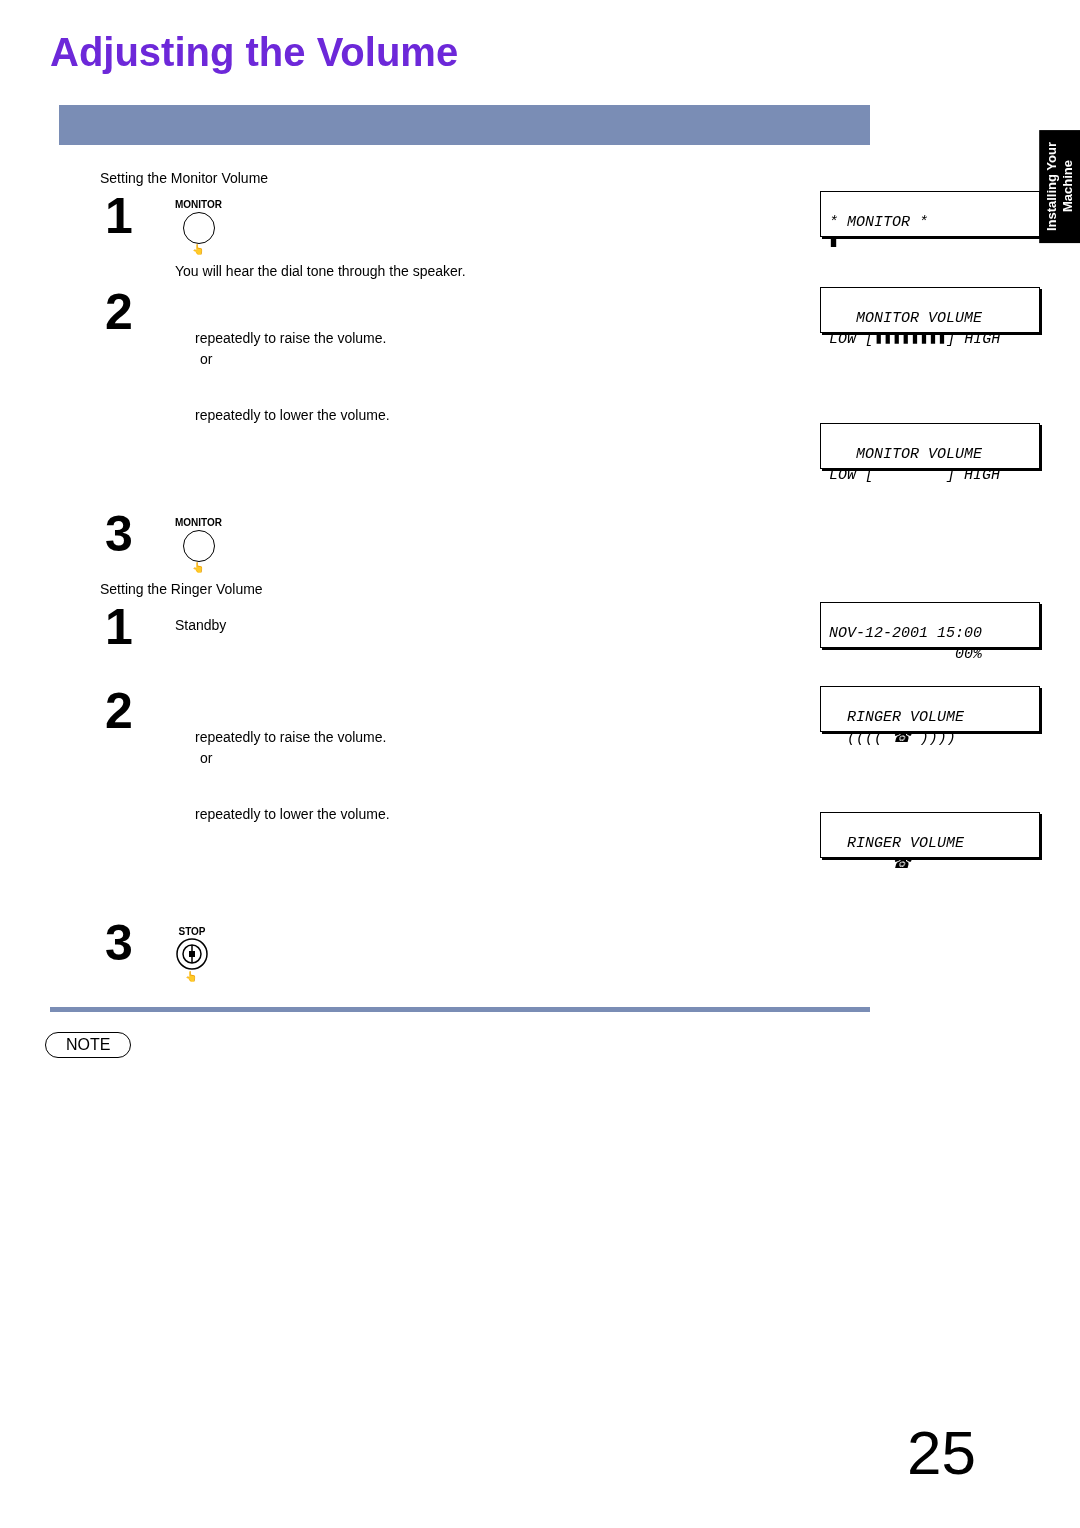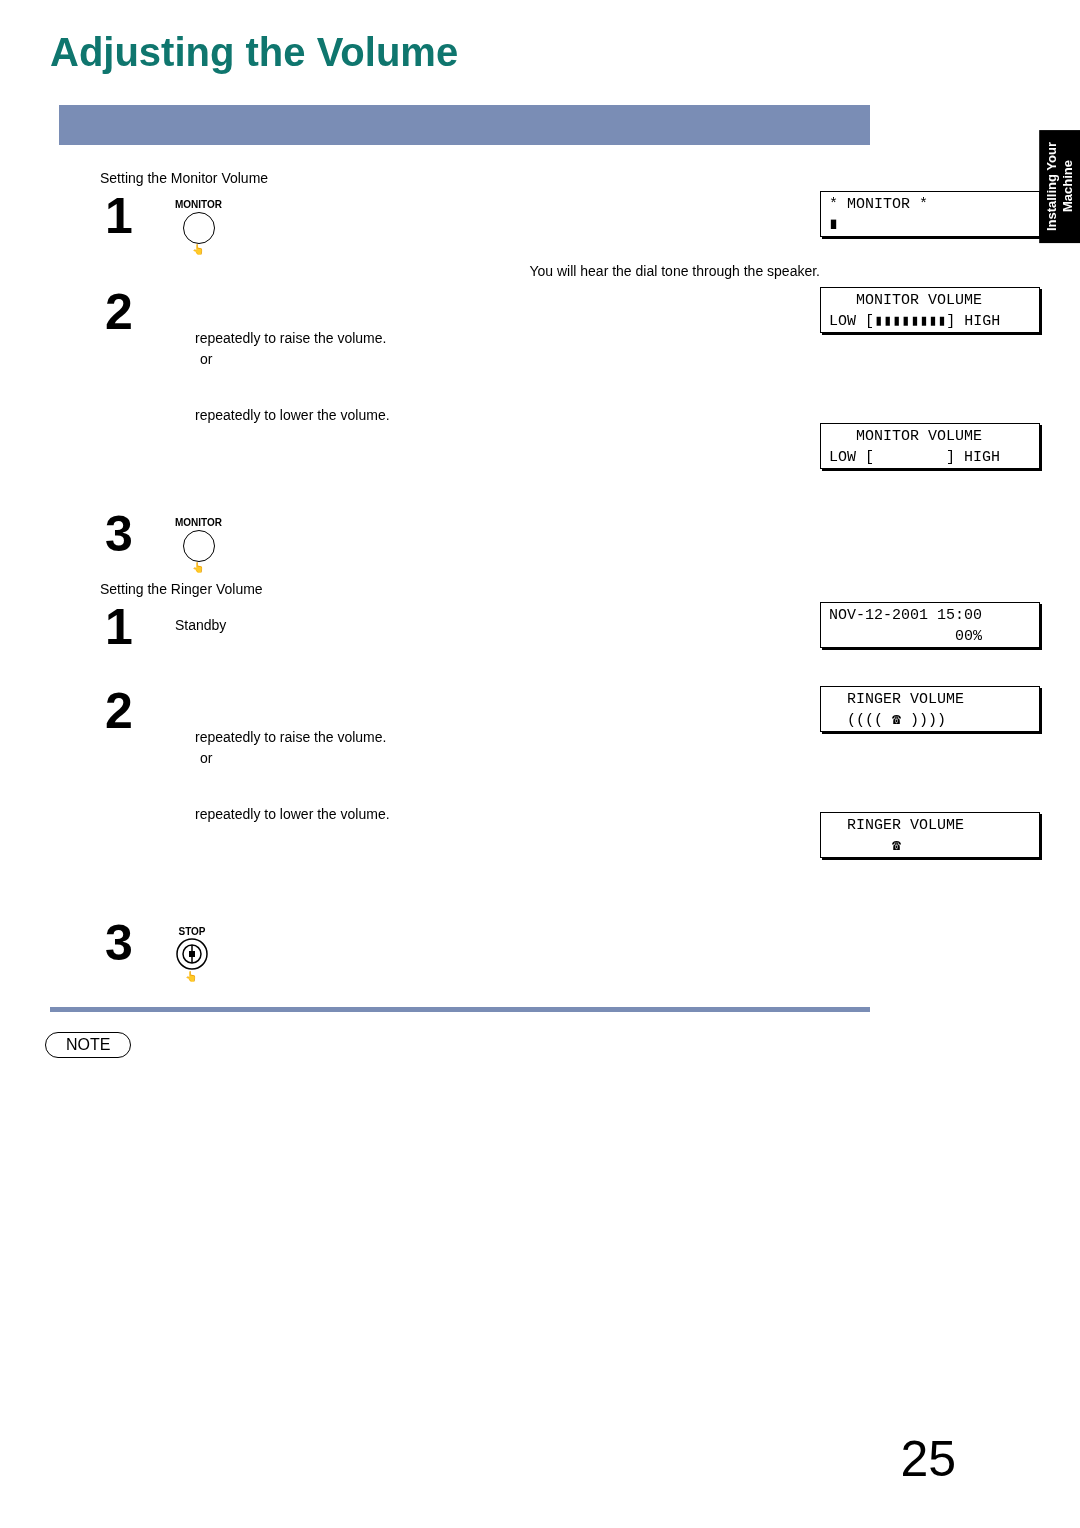--- a/index.html
+++ b/index.html
@@ -14,21 +14,21 @@
   }
   .page {
     padding: 30px 50px 30px 50px;
     position: relative;
     height: 100%;
     box-sizing: border-box;
   }
   .title {
     font-size: 40px;
     font-weight: bold;
-    color: #0f766e;
+    color: #6d28d9;
     margin-bottom: 30px;
   }
   .under-header {
     background-color: #7a8db5;
     height: 40px;
     width: 820px;
     margin-left: 0;
     margin-bottom: 25px;
     position: relative;
   }
@@ -66,28 +66,29 @@
   }
   .step-body {
     flex: 1;
     padding-top: 8px;
     font-size: 14px;
   }
   .lcd {
     font-family: "Courier New", monospace;
     font-size: 15px;
     border: 1.5px solid #000;
-    padding: 2px 8px;
+    padding: 20px 8px;
     width: 220px;
     box-sizing: border-box;
     white-space: pre;
     line-height: 1.4;
     box-shadow: 2px 2px 0 #000;
     margin-bottom: 30px;
     height: 46px;
+    font-style: italic;
   }
   .lcd-col {
     display: flex;
     flex-direction: column;
     margin-left: auto;
     margin-right: -10px;
   }
   .btn-label {
     font-size: 10px;
     font-weight: bold;
@@ -130,22 +131,22 @@
     margin-left: -5px;
   }
   .note-text {
     font-size: 13px;
     font-style: italic;
     flex: 1;
   }
   .page-num {
     position: absolute;
     bottom: 40px;
-    right: 124px;
-    font-size: 50px;
+    right: 104px;
+    font-size: 62px;
   }
   .side-tab {
     position: absolute;
     right: 0;
     top: 130px;
     background: #000;
     color: #fff;
     font-size: 13px;
     font-weight: bold;
     padding: 12px 5px;
@@ -185,21 +186,21 @@
   <div class="subhead">Setting the Monitor Volume</div>
 
   <div class="step-row">
     <div class="step-num">1</div>
     <div class="step-body">
       <div class="monitor-btn btn-icon">
         <div class="btn-label">MONITOR</div>
         <span class="press-circle"></span>
         <div class="tiny-hand">👆</div>
       </div>
-      <div style="margin-top:8px;text-align:right;">You will hear the dial tone through the speaker.</div>
+      <div style="margin-top:8px;">You will hear the dial tone through the speaker.</div>
     </div>
     <div class="lcd-col">
       <div class="lcd">* MONITOR *
 ∎</div>
     </div>
   </div>
 
   <div class="step-row">
     <div class="step-num">2</div>
     <div class="step-body">

